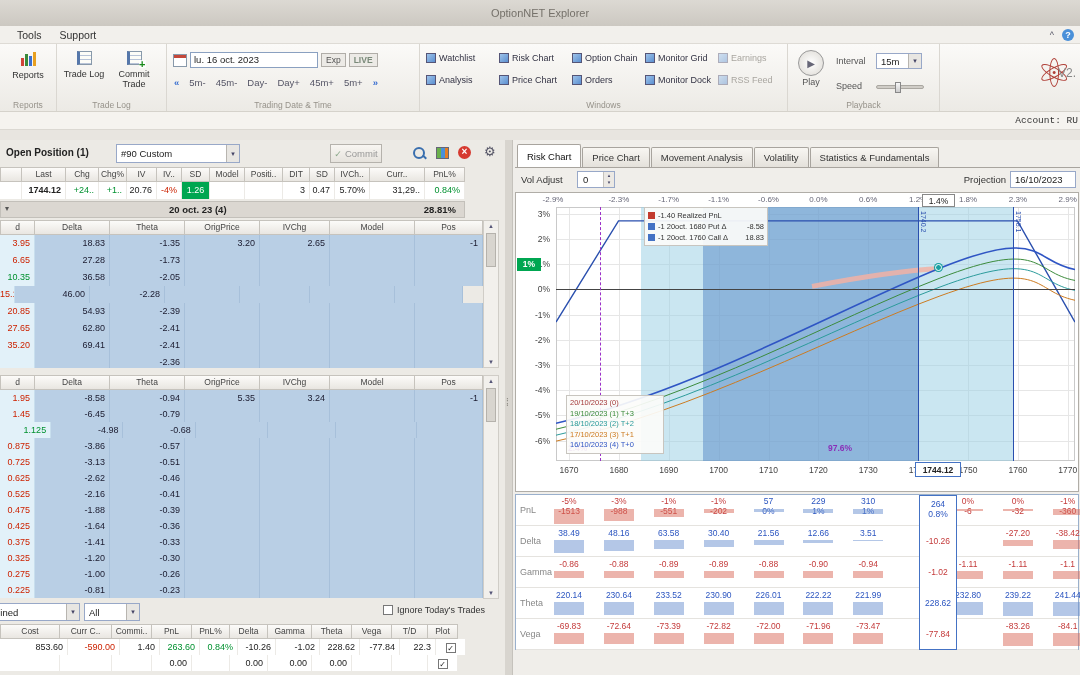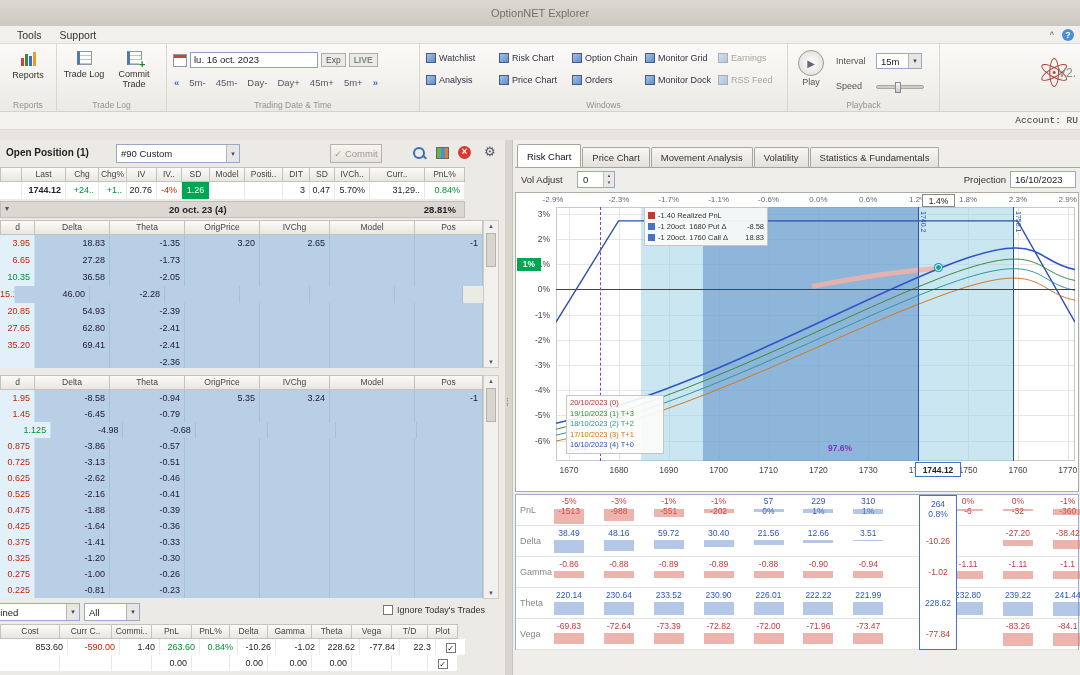--- a/index.html
+++ b/index.html
@@ -833,21 +833,21 @@
           <span class="glab">Delta</span>
           <div class="gcell" style="left:31.0px">
             <span class="gv pos" style="top:2px">38.49</span>
             <i class="gbar pos" style="height:13.0px"></i>
           </div>
           <div class="gcell" style="left:80.9px">
             <span class="gv pos" style="top:2px">48.16</span>
             <i class="gbar pos" style="height:11.0px"></i>
           </div>
           <div class="gcell" style="left:130.7px">
-            <span class="gv pos" style="top:2px">59.72</span>
+            <span class="gv pos" style="top:2px">63.58</span>
             <i class="gbar pos" style="height:9.0px"></i>
           </div>
           <div class="gcell" style="left:180.6px">
             <span class="gv pos" style="top:2px">30.40</span>
             <i class="gbar pos" style="height:6.9px"></i>
           </div>
           <div class="gcell" style="left:230.5px">
             <span class="gv pos" style="top:2px">21.56</span>
             <i class="gbar pos" style="height:4.9px"></i>
           </div>

